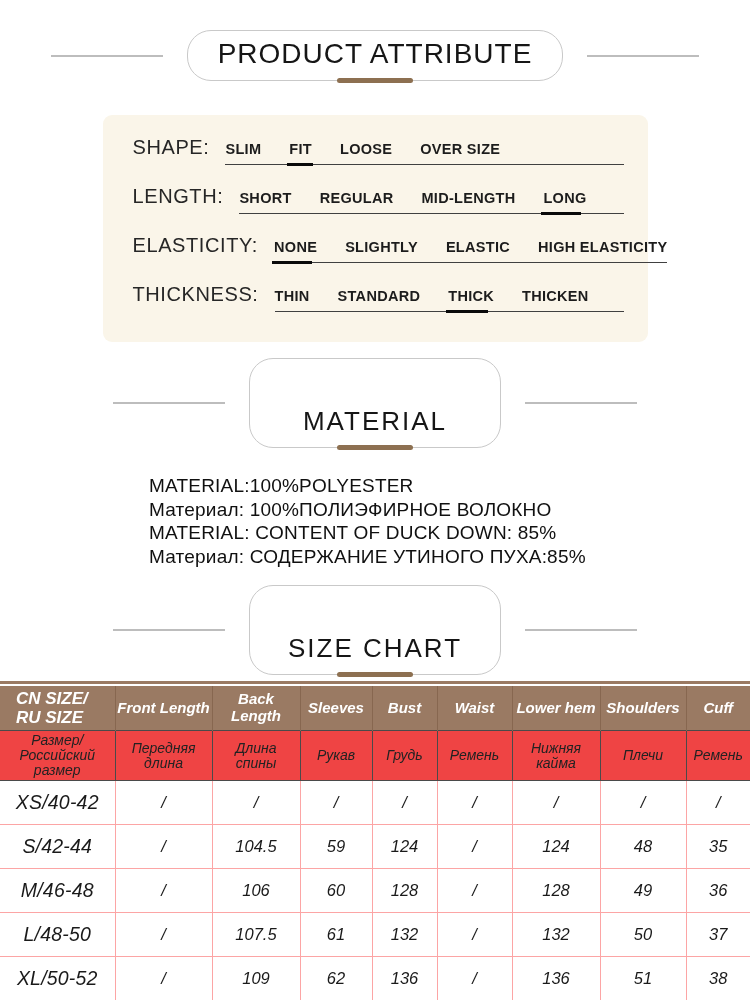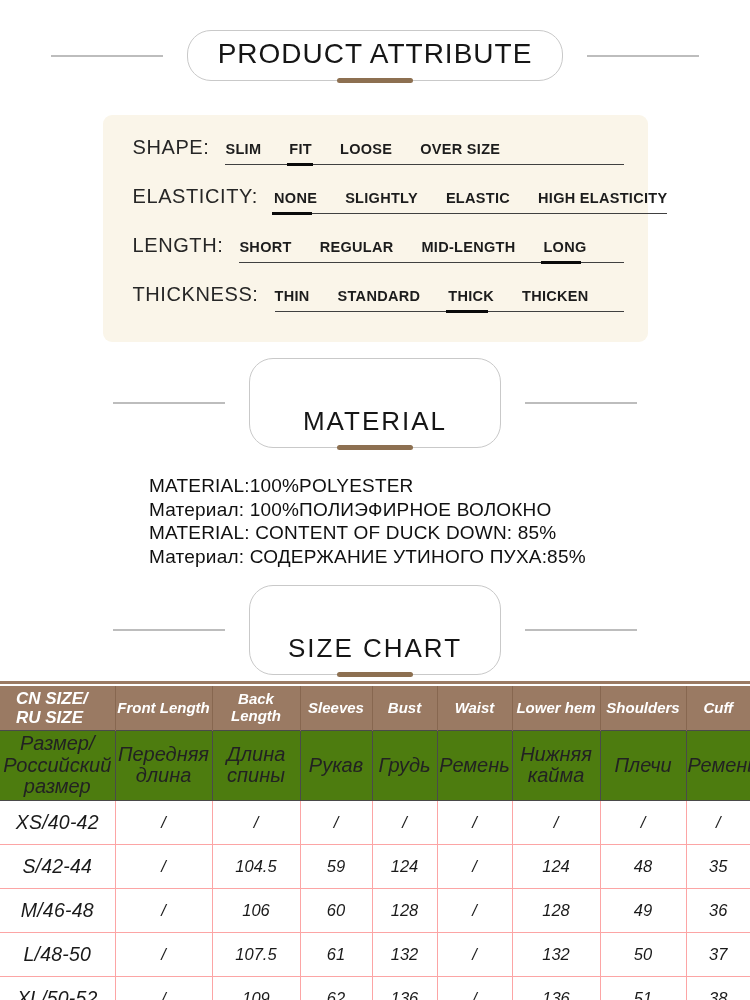--- a/index.html
+++ b/index.html
@@ -39,21 +39,21 @@
   col.c0 { width: 115px; } col.c1 { width: 97px; } col.c2 { width: 88px; }
   col.c3 { width: 72px; }  col.c4 { width: 65px; } col.c5 { width: 75px; }
   col.c6 { width: 88px; }  col.c7 { width: 86px; } col.c8 { width: 64px; }
 
   tr.en-row th { background: #9a7a63; color: #fff; font-size: 15px; font-weight: 600;
                  height: 42px; padding: 3px 1px; line-height: 1.12; white-space: pre-line;
                  border-right: 1px solid #87ante; border-right: 1px solid #876750; }
   tr.en-row th:first-child { text-align: left; padding-left: 16px; font-size: 17px; font-weight: 700; }
   tr.en-row th:last-child { border-right: 0; }
 
-  tr.ru-row th { background: #4d7c0f; color: #222; font-weight: 400; font-size: 20px;
+  tr.ru-row th { background: #ef4444; color: #222; font-weight: 400; font-size: 14px;
                  line-height: 1.08; height: 43px; padding: 2px 1px; white-space: pre-line;
                  border: 1px solid #4a4a4a; }
   tr.ru-row th:first-child { border-left: 0; }
   tr.ru-row th:last-child { border-right: 0; }
 
   tbody td { border: 1px solid #fca5a5; text-align: center; height: 44px;
              font-size: 16.5px; color: #1a1a1a; }
   tbody td:first-child { font-size: 19.5px; border-left: 0; letter-spacing: 0.2px; }
   tbody td:last-child { border-right: 0; }
 </style>
@@ -74,35 +74,35 @@
       <div class="attr-row">
         <span class="attr-label">SHAPE:</span>
         <div class="attr-options">
           <span class="attr-option">SLIM</span>
           <span class="attr-option selected">FIT</span>
           <span class="attr-option">LOOSE</span>
           <span class="attr-option">OVER SIZE</span>
         </div>
       </div>
       <div class="attr-row">
+        <span class="attr-label">LENGTH:</span>
+        <div class="attr-options">
+          <span class="attr-option">SHORT</span>
+          <span class="attr-option">REGULAR</span>
+          <span class="attr-option">MID-LENGTH</span>
+          <span class="attr-option selected">LONG</span>
+        </div>
+      </div>
+      <div class="attr-row">
         <span class="attr-label">ELASTICITY:</span>
         <div class="attr-options">
           <span class="attr-option selected">NONE</span>
           <span class="attr-option">SLIGHTLY</span>
           <span class="attr-option">ELASTIC</span>
           <span class="attr-option">HIGH ELASTICITY</span>
-        </div>
-      </div>
-      <div class="attr-row">
-        <span class="attr-label">LENGTH:</span>
-        <div class="attr-options">
-          <span class="attr-option">SHORT</span>
-          <span class="attr-option">REGULAR</span>
-          <span class="attr-option">MID-LENGTH</span>
-          <span class="attr-option selected">LONG</span>
         </div>
       </div>
       <div class="attr-row">
         <span class="attr-label">THICKNESS:</span>
         <div class="attr-options">
           <span class="attr-option">THIN</span>
           <span class="attr-option">STANDARD</span>
           <span class="attr-option selected">THICK</span>
           <span class="attr-option">THICKEN</span>
         </div>

